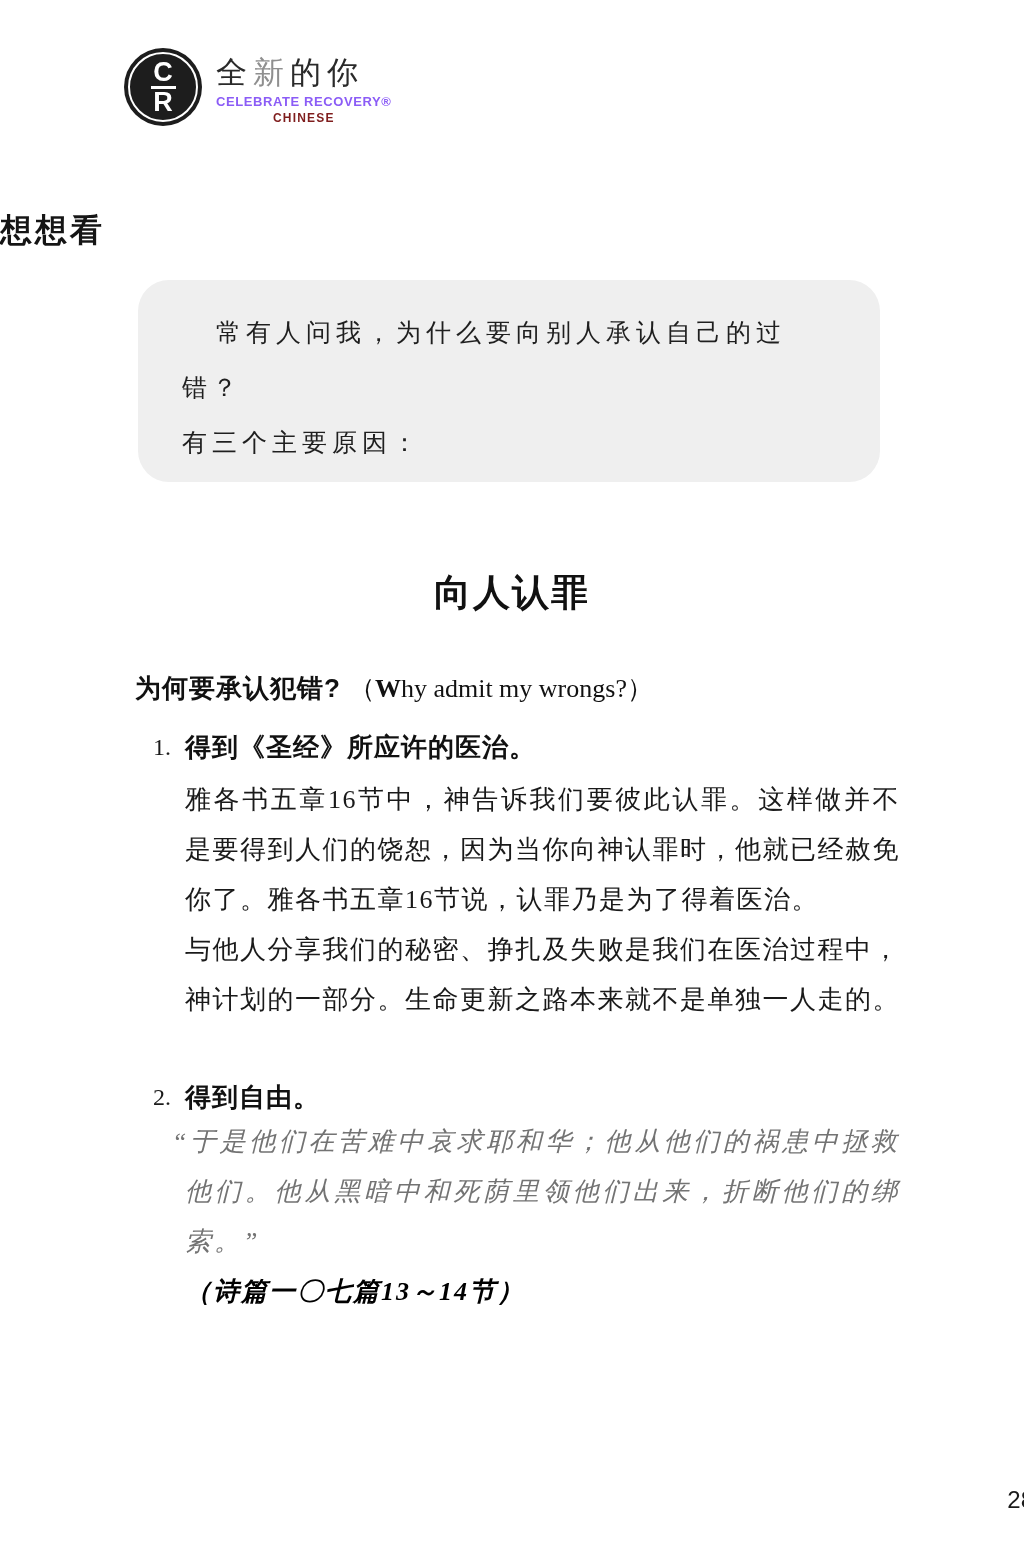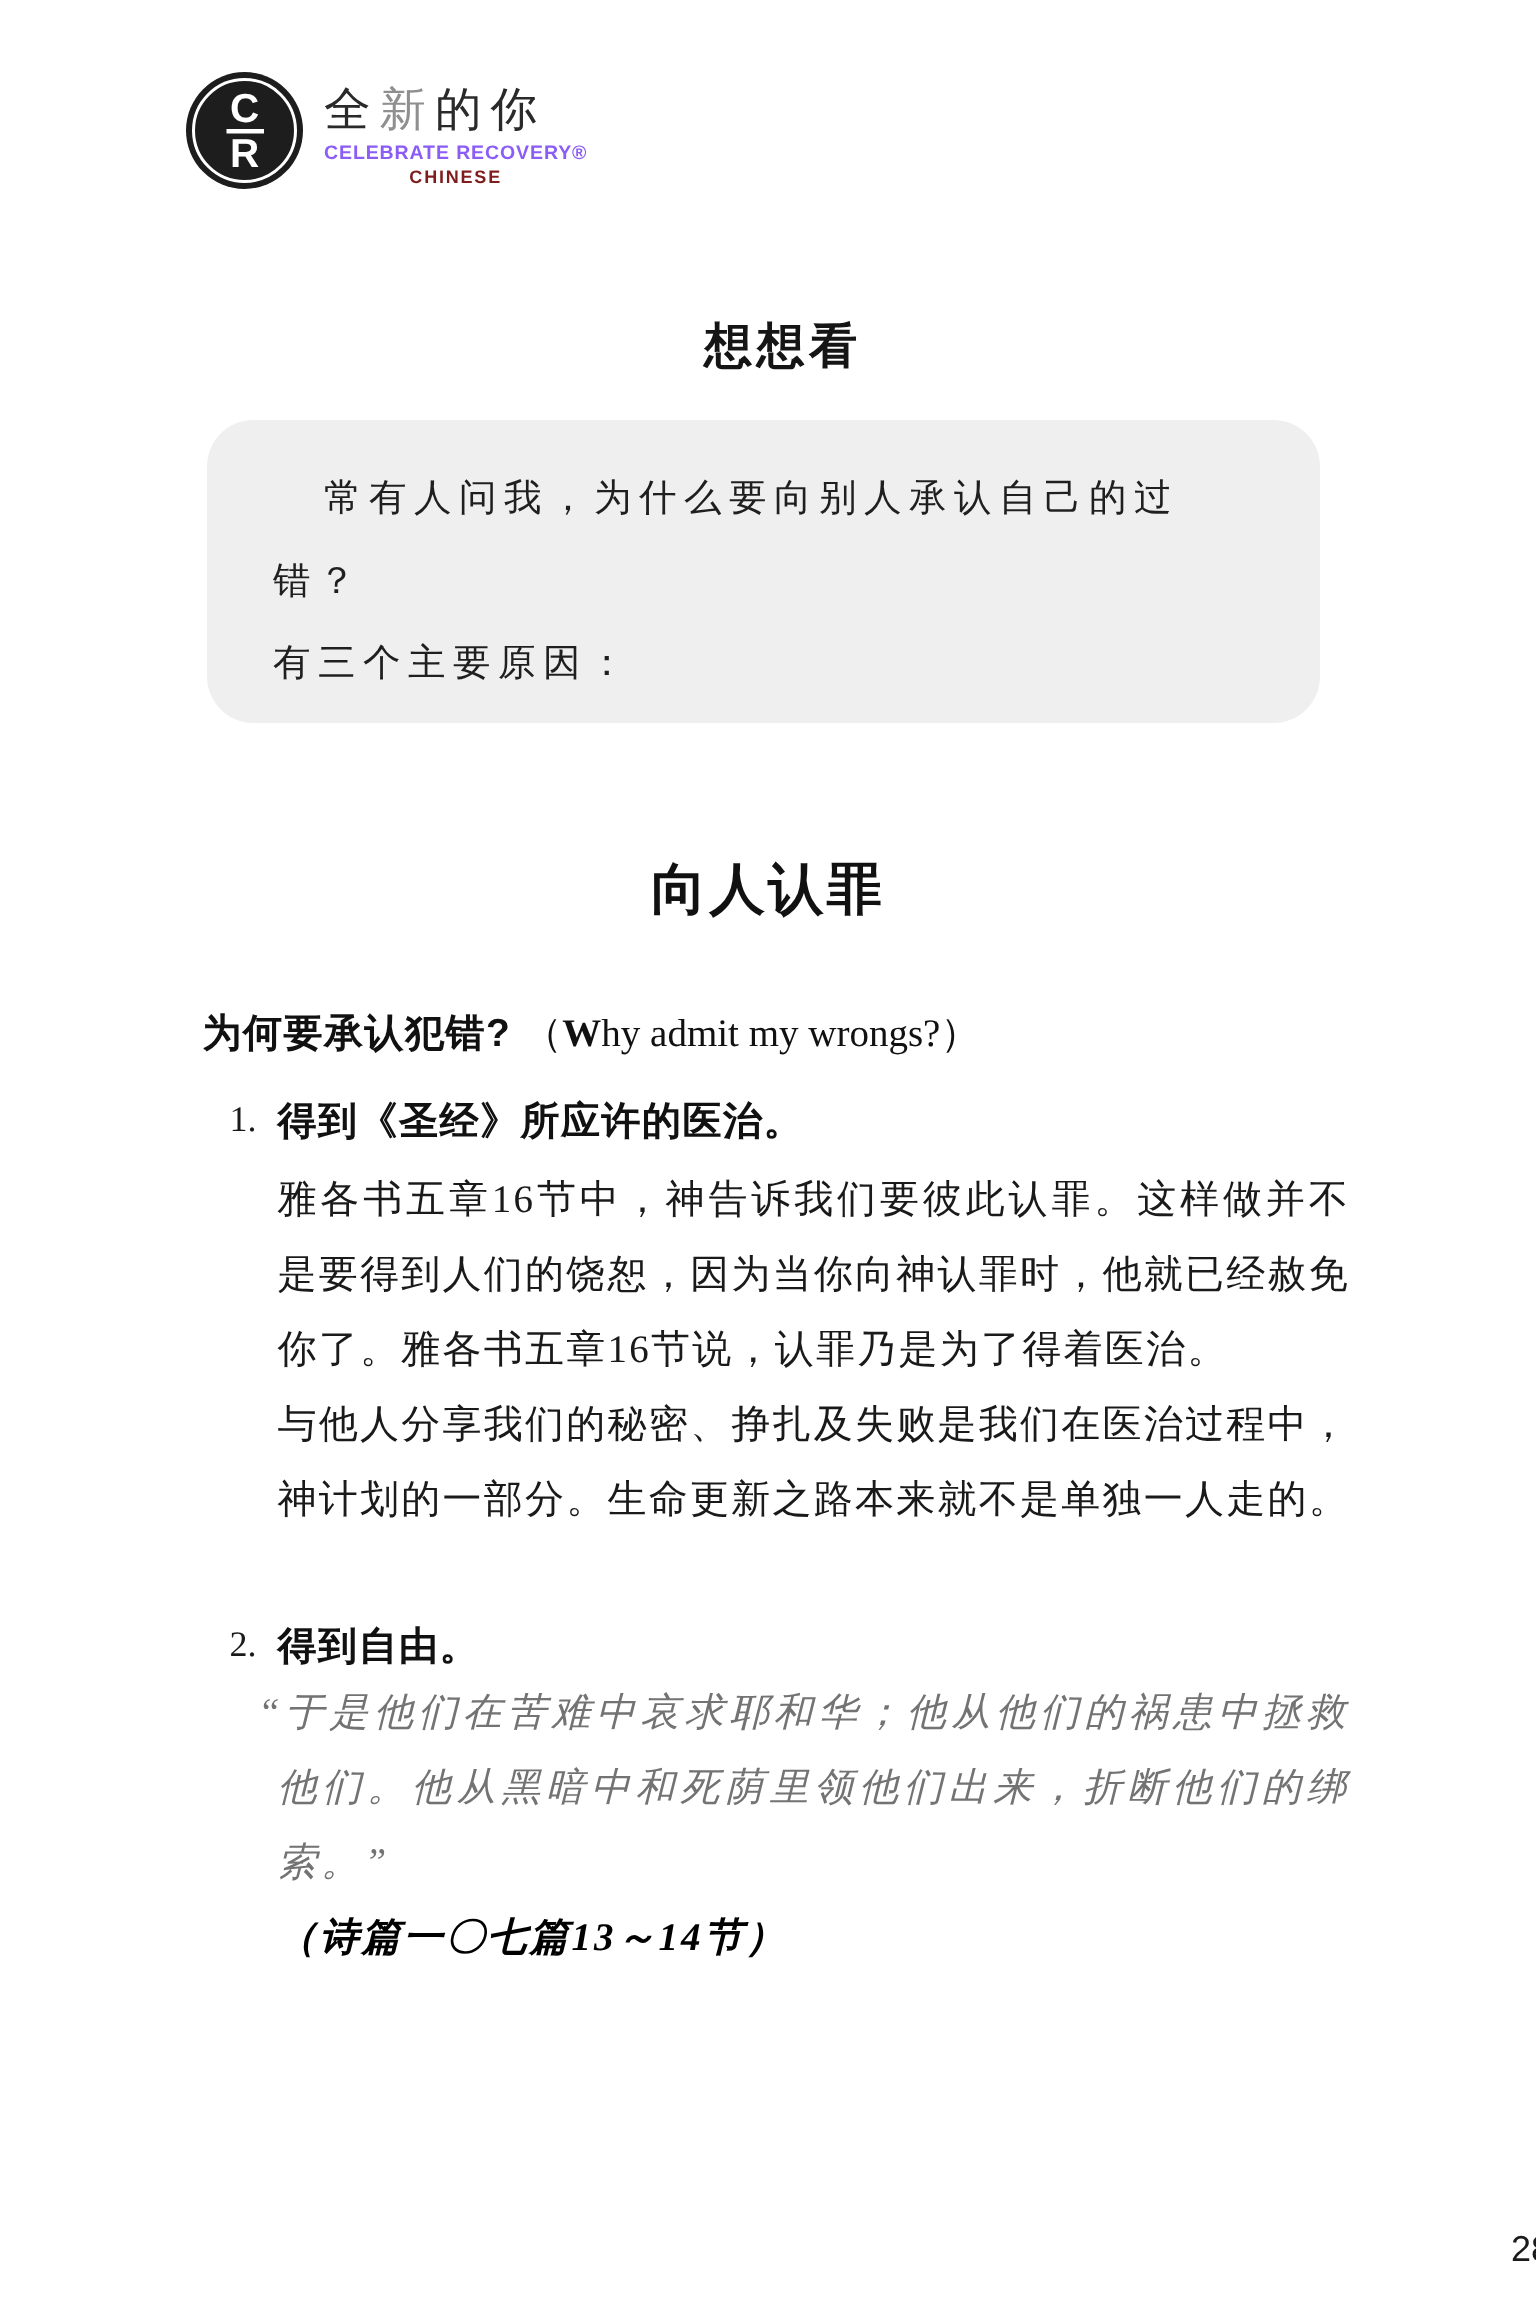--- a/index.html
+++ b/index.html
@@ -38,23 +38,23 @@
     color: #8b5cf6; font-size: 13px; letter-spacing: 0.6px; margin-top: 3px;
   }
   .brand-line2 {
     font-family: "Liberation Sans", sans-serif; font-weight: bold;
     color: #7f1d1d; font-size: 12px; letter-spacing: 1.2px;
     text-align: center; margin-top: 2px;
   }
 
   
   .think-heading {
-    margin: 84px 0 0 0; text-align: center;
+    margin: 84px 0 0 0; 
     font-family: "Liberation Sans", sans-serif; font-weight: 600;
-    font-size: 32px; letter-spacing: 3px; line-height: 40px; color: #151515; padding-left: 20px;
+    font-size: 32px; letter-spacing: 3px; line-height: 40px; color: #151515;
   }
   .callout {
     margin: 30px 0 0 138px; width: 742px; box-sizing: border-box;
     background: #efefef; border-radius: 31px;
     padding: 25px 44px 12px 44px;
     font-size: 25px; line-height: 55px; letter-spacing: 5px; color: #1f1f1f;
   }
   .callout-line.indent { text-indent: 34px; }
 
   

